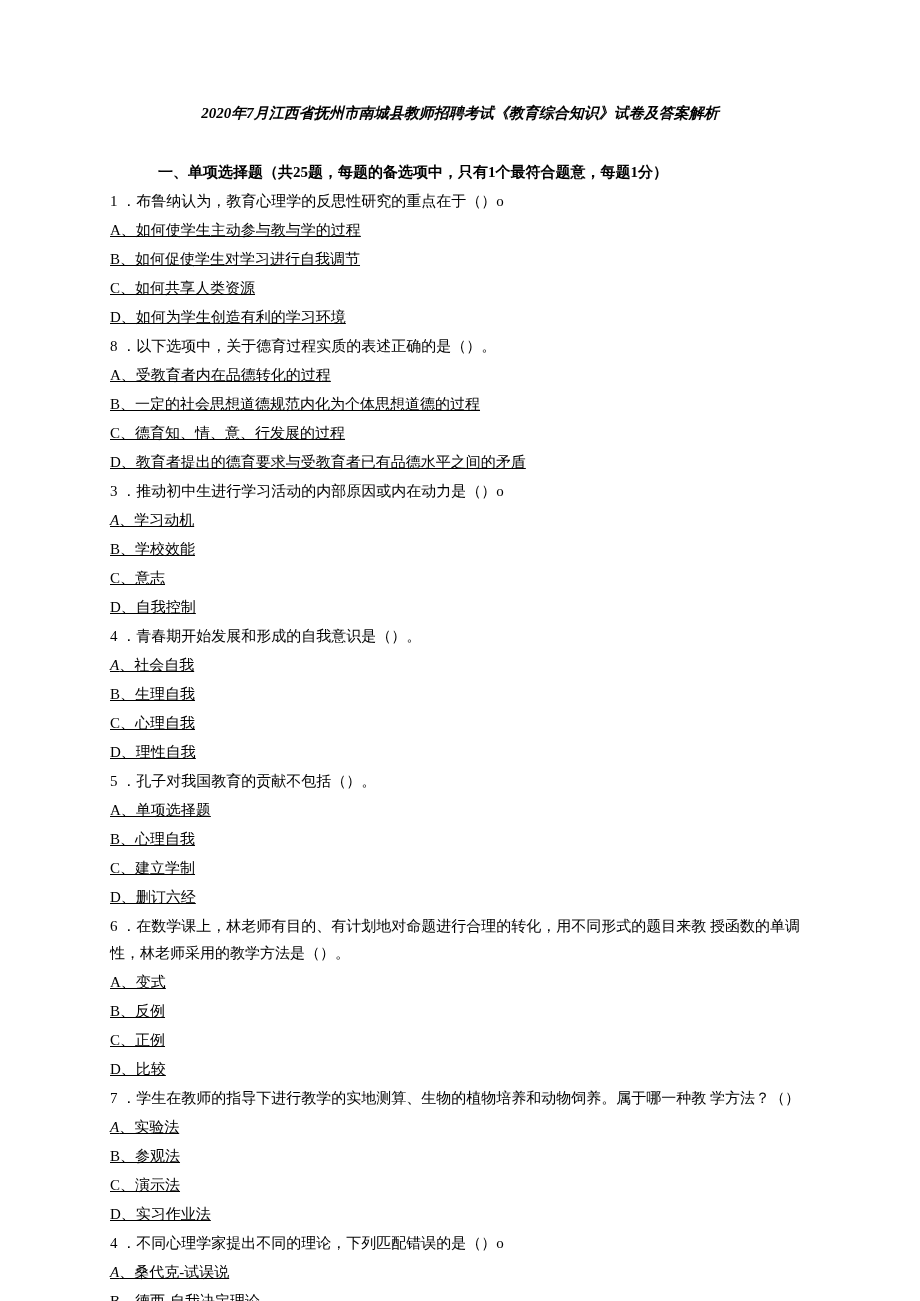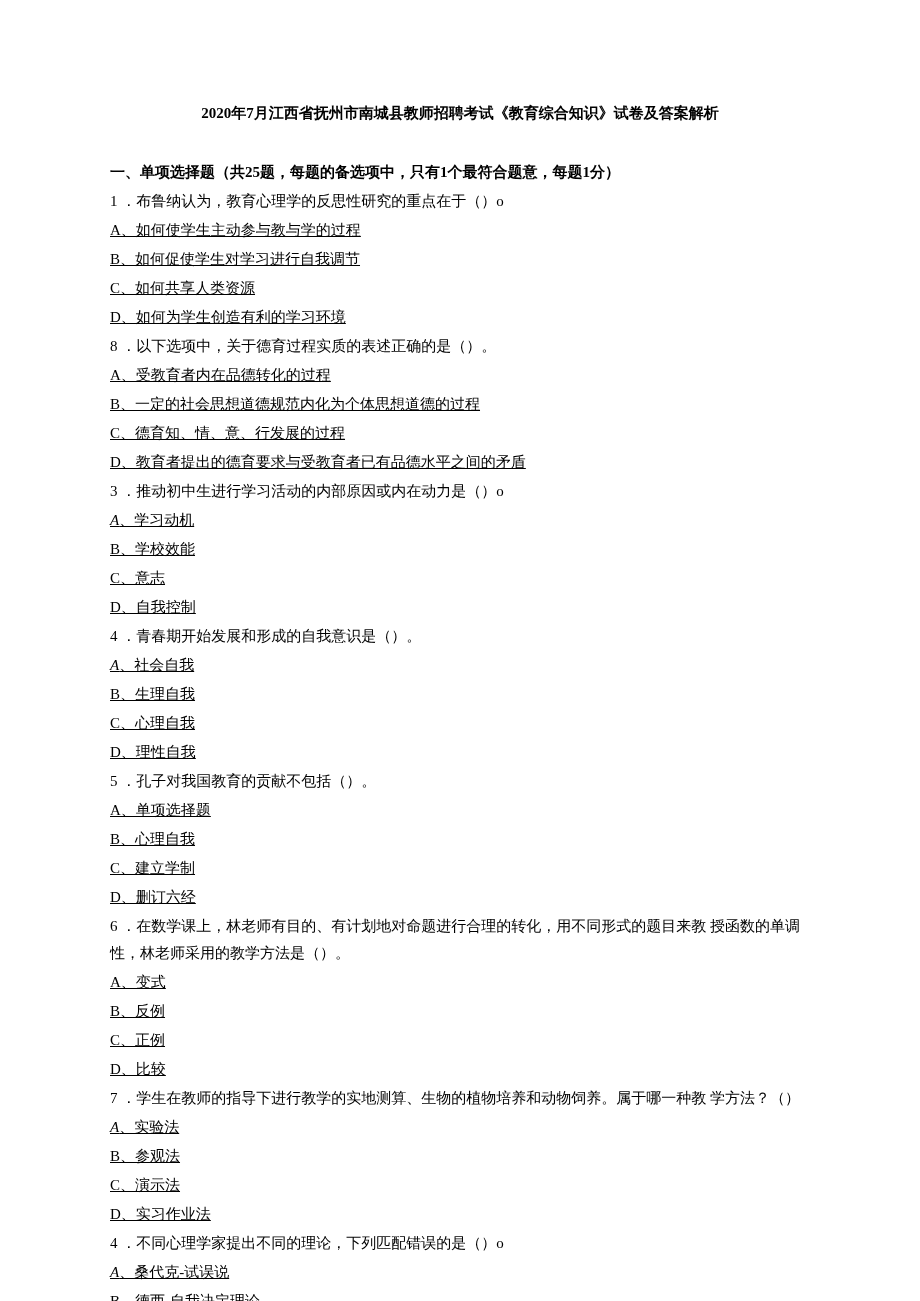--- a/index.html
+++ b/index.html
@@ -14,25 +14,27 @@
       padding: 100px 110px 40px 110px;
       color: #000;
       font-size: 15px;
       line-height: 1.8;
     }
     .title {
       text-align: center;
       font-weight: bold;
       font-size: 15px;
       margin-bottom: 32px;
+      font-style: italic;
     }
     .section-header {
       font-weight: bold;
       font-size: 15px;
       margin-bottom: 2px;
+      margin-left: 48px;
     }
     .question-text {
       margin-bottom: 2px;
       font-family: Liberation Serif, serif;
     }
     .option {
       margin-bottom: 2px;
       text-decoration: underline;
     }
     .italic-a {

